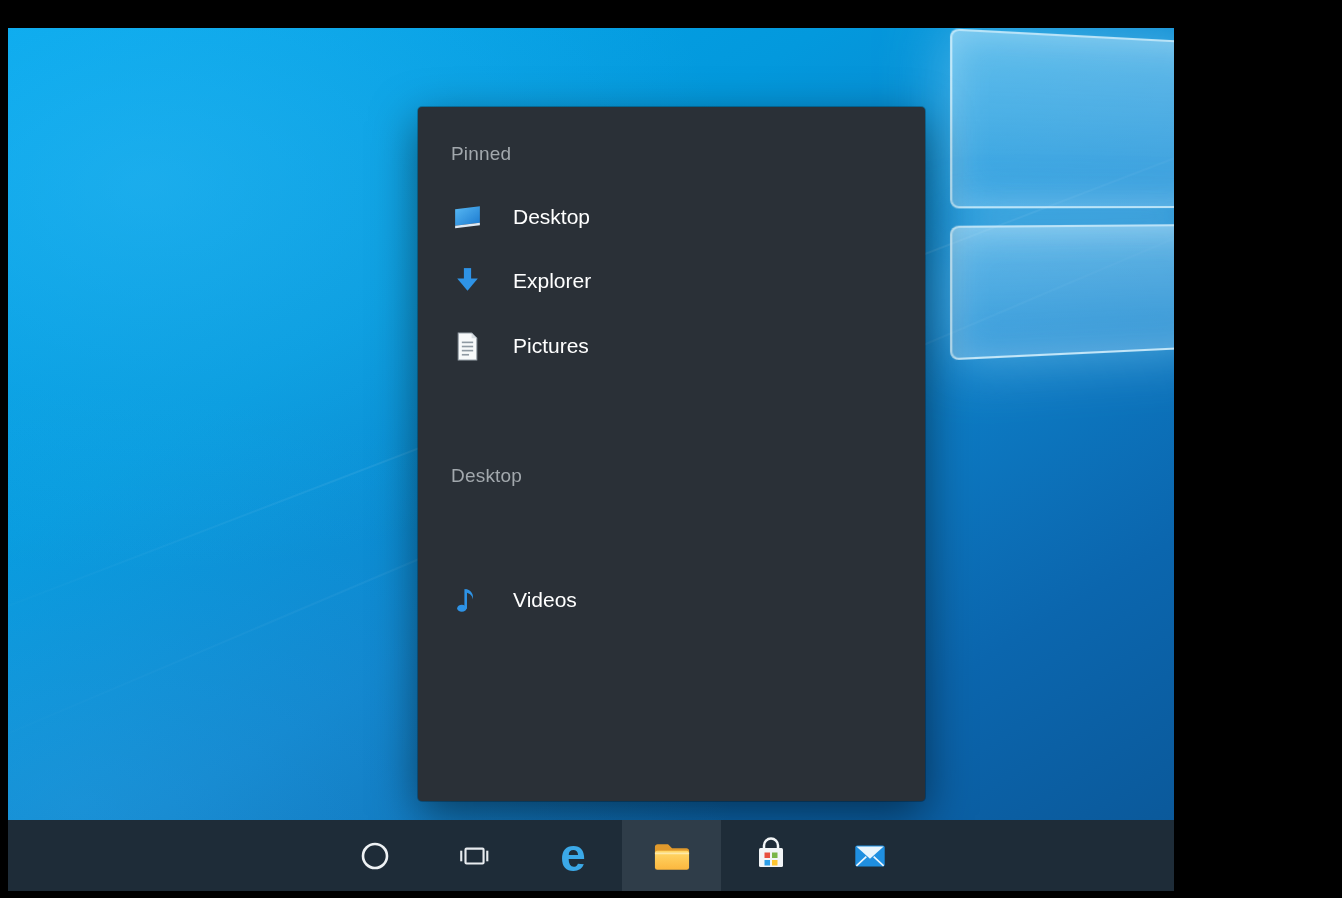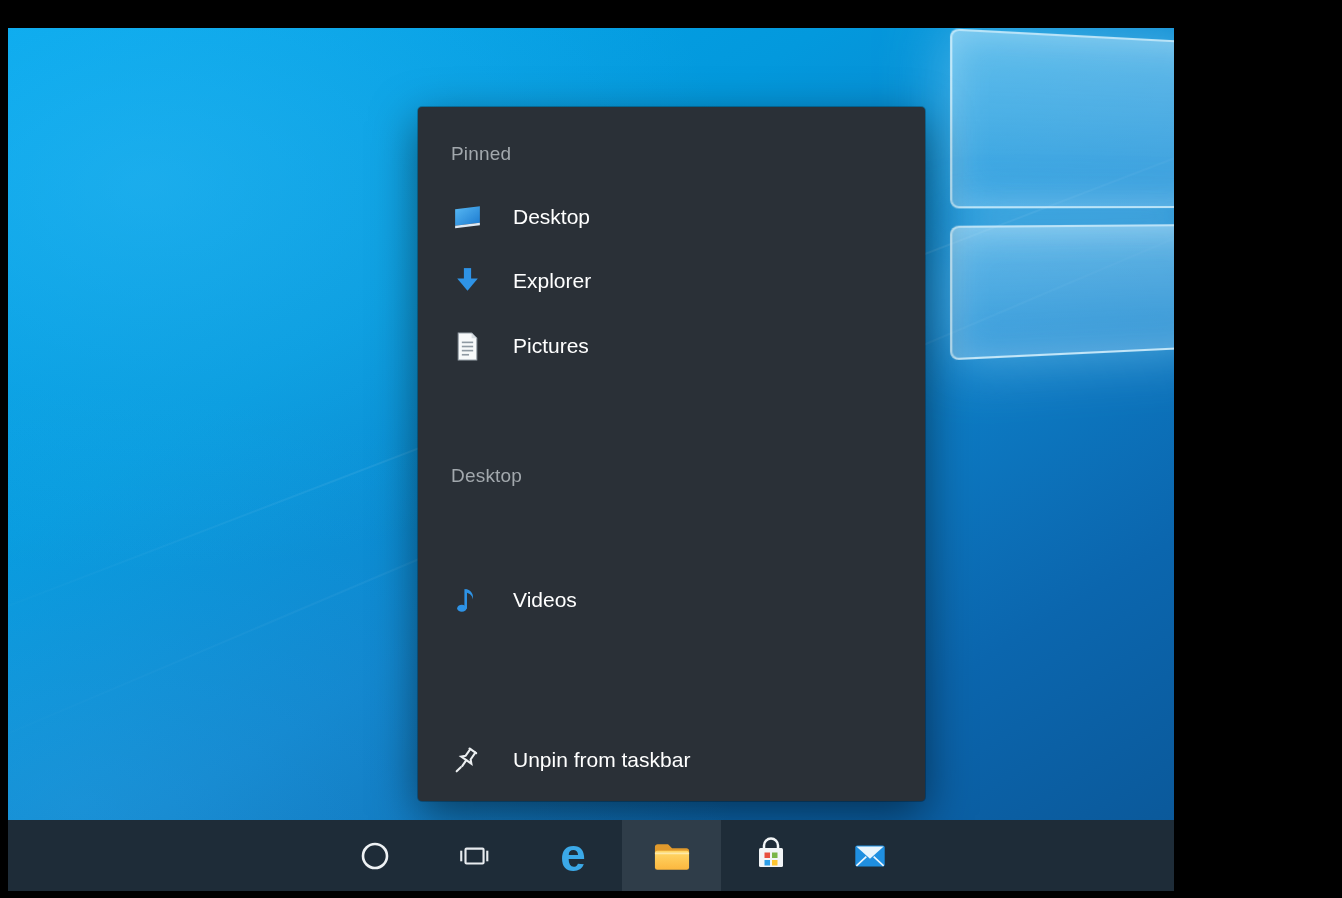--- a/index.html
+++ b/index.html
@@ -134,33 +134,20 @@
         <svg viewBox="0 0 32 32" fill="#2e93e6">
           <ellipse cx="10.5" cy="23.5" rx="4.5" ry="3.5"></ellipse>
           <rect x="13" y="5" width="2.5" height="19"></rect>
           <path d="M15.5 5 c5 2 6.5 5.5 5.5 10 c0-3.5-2.5-5.5-5.5-6.5 z"></path>
         </svg>
       </span>
       <span class="jl-label">Videos</span>
     </div>
 
 
-    <div class="jl-row" style="top:621px">
-      <span class="jl-icon">
-        <svg viewBox="0 0 32 32" fill="none" stroke="#eceff1" stroke-width="2" stroke-linecap="round">
-          <g transform="rotate(35 16 14)">
-            <path d="M12 5 h8"></path>
-            <path d="M13 5 v8 l-3 3 h12 l-3 -3 v-8"></path>
-            <path d="M16 16 v7"></path>
-          </g>
-          <path d="M5.5 26.5 l4 -4"></path>
-        </svg>
-      </span>
-      <span class="jl-label">Unpin from taskbar</span>
-    </div>
   </div>
 
   <div class="taskbar">
     <div class="tb-items">
 
       <div class="tb-cell">
         <svg width="32" height="32" viewBox="0 0 32 32">
           <circle cx="16" cy="16" r="12" stroke="#eef2f4" stroke-width="2.6" fill="none"></circle>
         </svg>
       </div>

